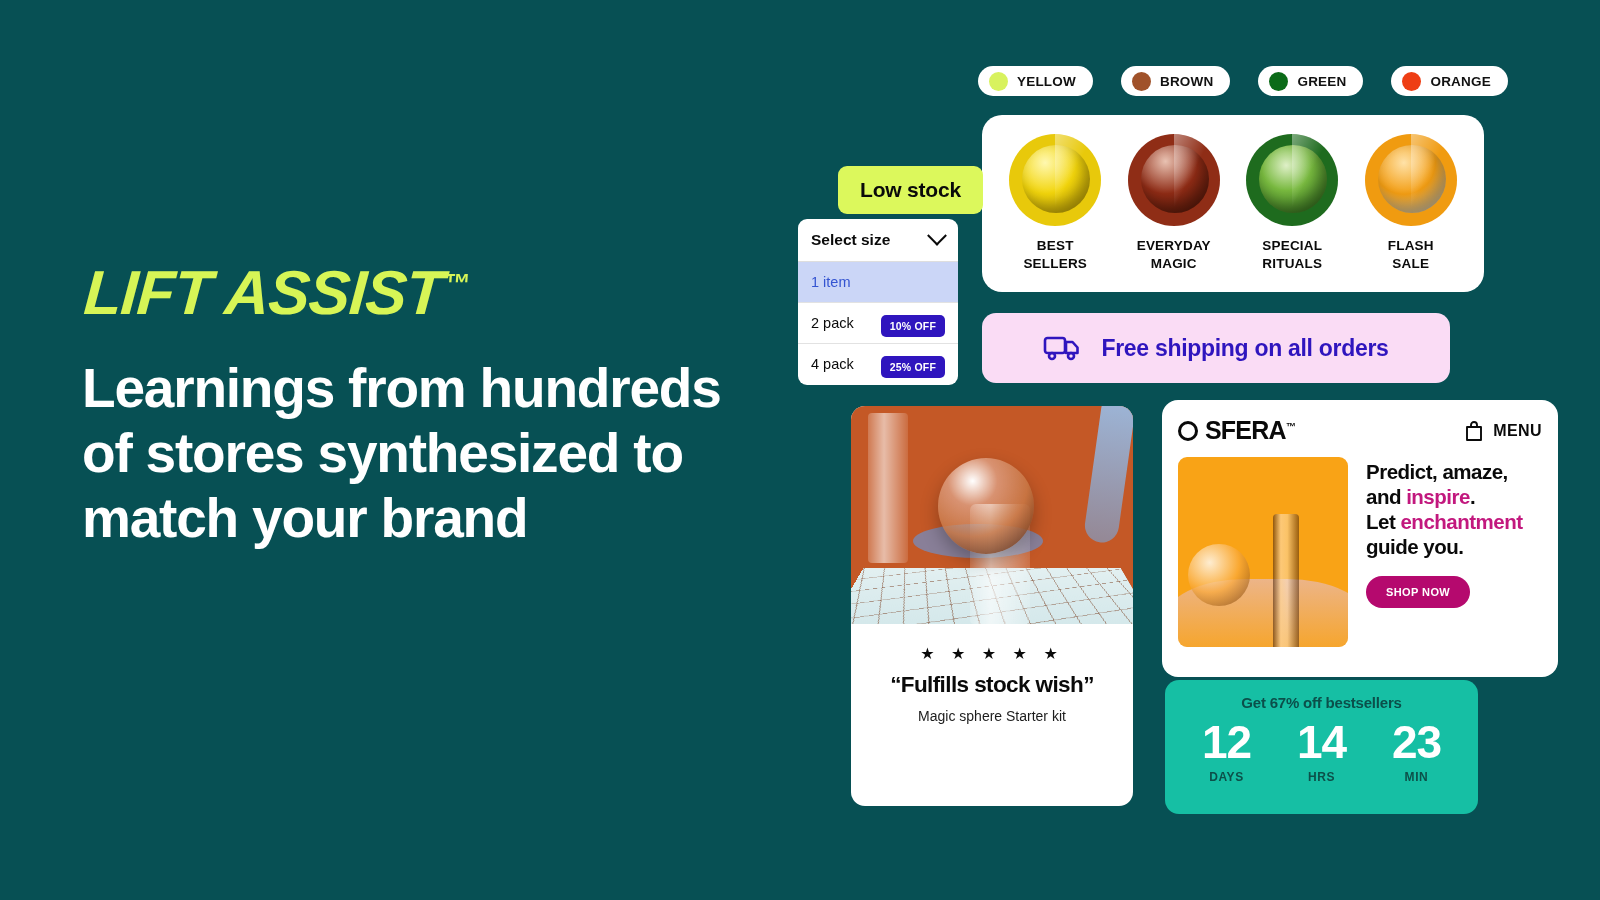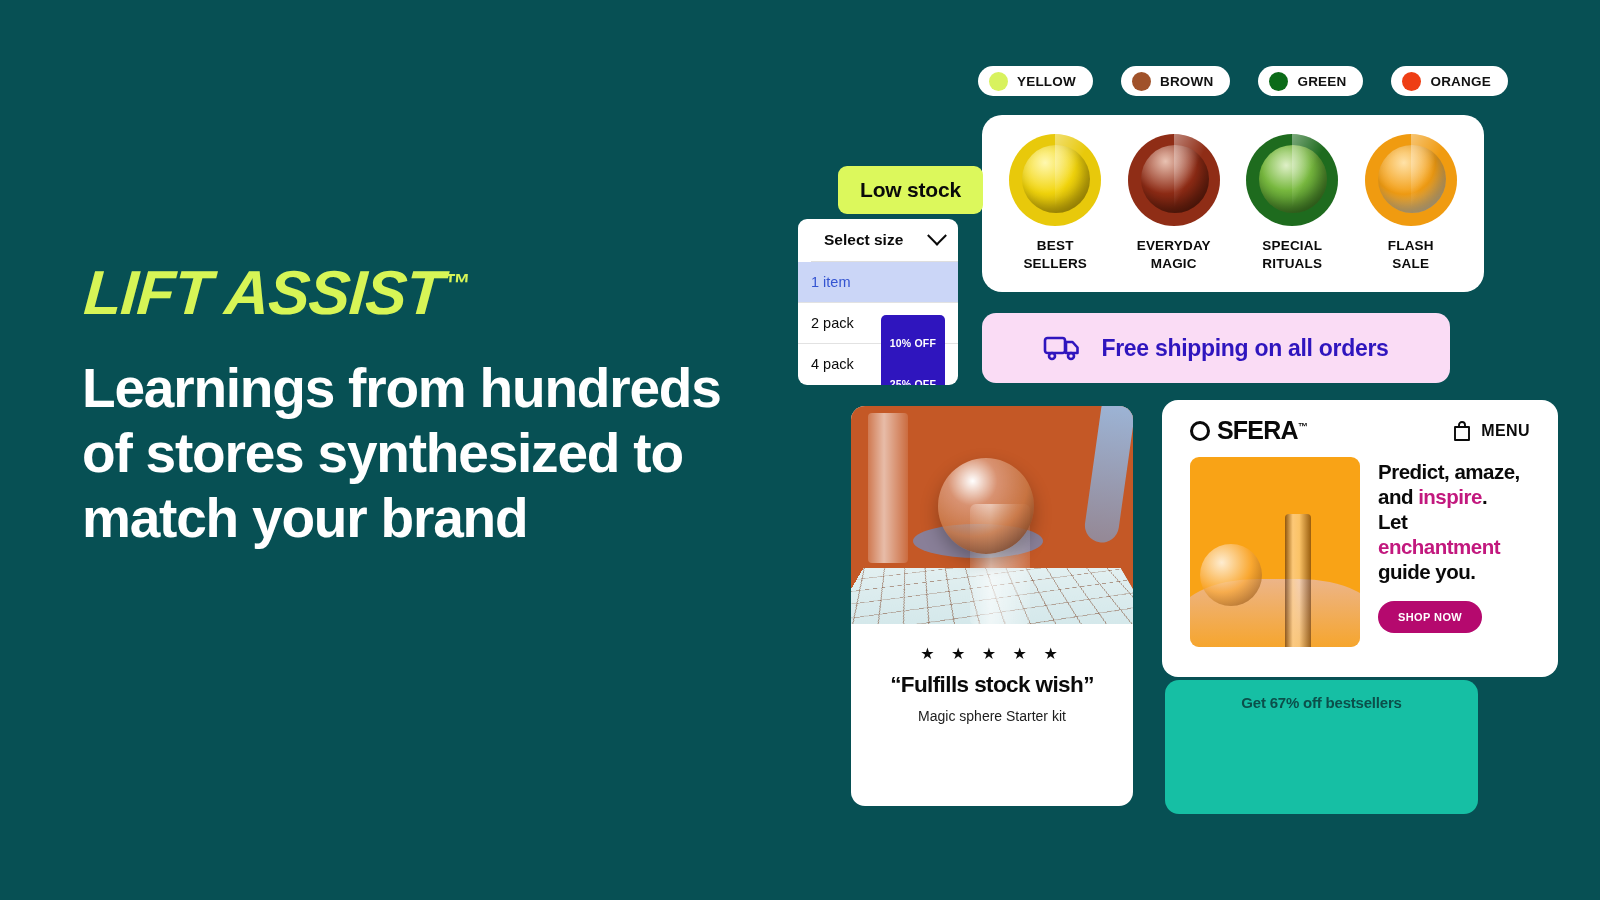--- a/index.html
+++ b/index.html
@@ -158,21 +158,20 @@
   }
   .size-head {
     display: flex;
     align-items: center;
     justify-content: space-between;
     padding: 12px 14px 12px 13px;
     font-size: 15.5px;
     font-weight: bold;
     color: #0A0A0A;
     border-bottom: 1px solid #DEDEDE;
-    margin-left: 13px;
   }
   .chev {
     width: 14px; height: 14px;
     border-right: 2.2px solid #0A0A0A;
     border-bottom: 2.2px solid #0A0A0A;
     transform: rotate(45deg) translate(-3px, -3px);
     flex: 0 0 auto;
   }
   .size-row {
     display: flex;
@@ -189,21 +188,21 @@
   .size-row.selected .size-name { color: #3454D1; font-weight: normal; }
   .size-name {
     font-size: 14.5px;
     color: #0A0A0A;
   }
   .off-badge {
     background: #2F15BE;
     color: #FFFFFF;
     font-size: 10.5px;
     font-weight: bold;
-    padding: 22px 9px;
+    padding: 5px 9px;
     border-radius: 5px;
     letter-spacing: 0.2px;
   }
 
   
   .shipping {
     position: absolute;
     left: 982px;
     top: 313px;
     width: 468px;
@@ -332,21 +331,21 @@
 
   
   .sfera-card {
     position: absolute;
     left: 1162px;
     top: 400px;
     width: 396px;
     height: 277px;
     background: #FFFFFF;
     border-radius: 16px;
-    padding: 16px 28px;
+    padding: 16px 16px;
   }
   .sfera-top {
     display: flex;
     align-items: center;
     justify-content: space-between;
     margin-bottom: 12px;
   }
   .sfera-logo {
     display: flex;
     align-items: center;
@@ -622,13 +621,27 @@
         <span>Let </span><span class="hl-pink">enchantment</span><br>
         <span>guide you.</span>
       </div>
       <div class="shop-now-btn">SHOP NOW</div>
     </div>
   </div>
 </div>
 
 <div class="countdown">
   <div class="cd-title">Get 67% off bestsellers</div>
+  <div class="cd-units">
+    <div class="cd-unit">
+      <div class="cd-value">12</div>
+      <div class="cd-label">DAYS</div>
+    </div>
+    <div class="cd-unit">
+      <div class="cd-value">14</div>
+      <div class="cd-label">HRS</div>
+    </div>
+    <div class="cd-unit">
+      <div class="cd-value">23</div>
+      <div class="cd-label">MIN</div>
+    </div>
+  </div>
 </div>
 
 </body></html>

